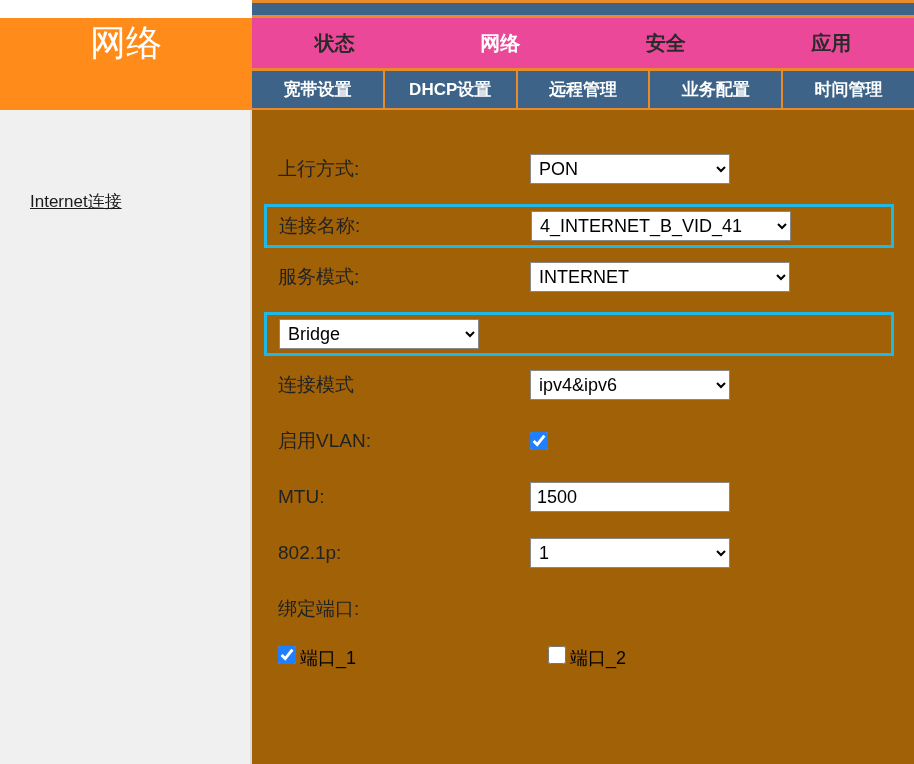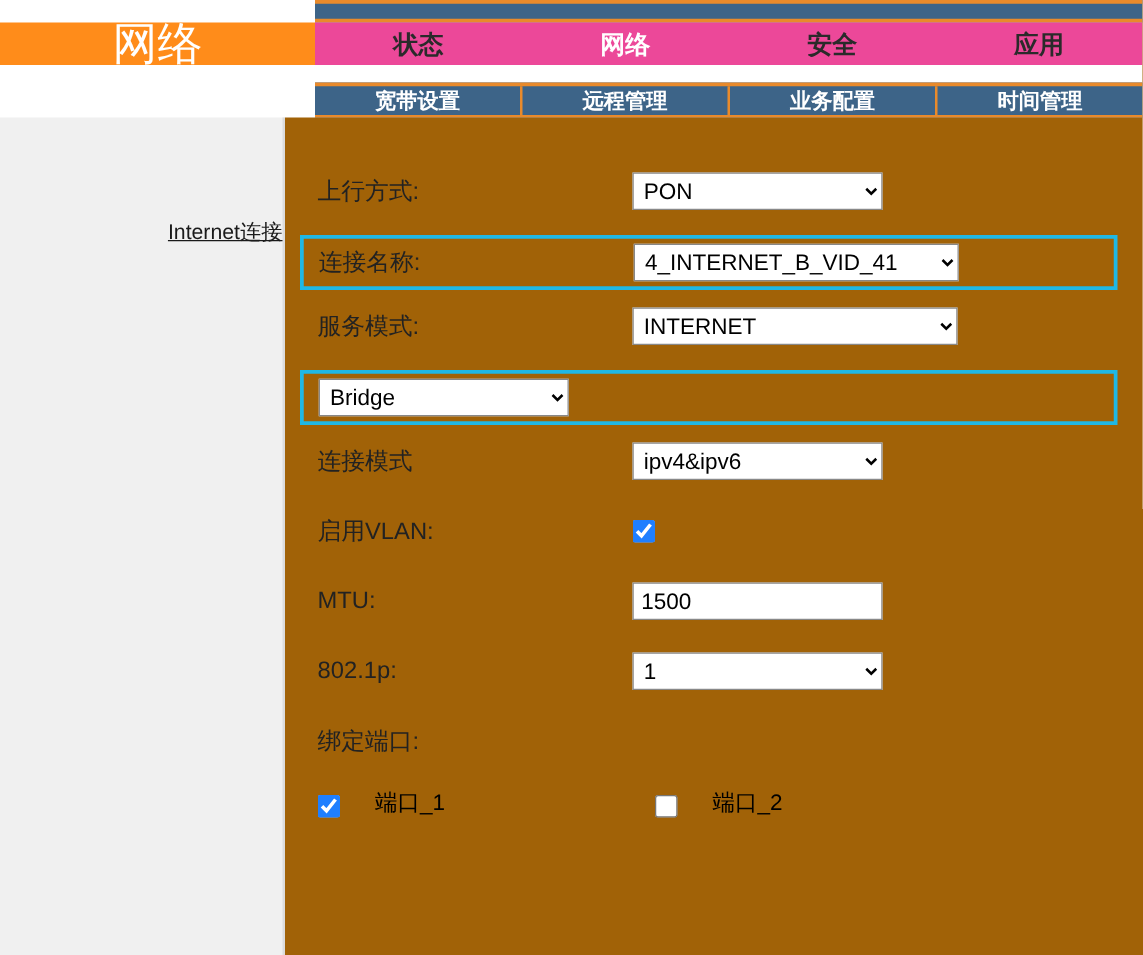--- a/index.html
+++ b/index.html
@@ -8,21 +8,21 @@
 
     
     .topbar {
       height: 18px;
       background: #3d6488;
       margin-left: 252px;
       border-top: 3px solid #e98a2b;
       border-bottom: 3px solid #e98a2b;
     }
 
-    .row1 { display: flex; height: 34px; justify-content: space-between; }
+    .row1 { display: flex; height: 50px; justify-content: space-between; }
     .title-cell {
       width: 252px;
       background: #ff8c1a;
       color: #fff;
       font-size: 36px;
       display: flex;
       align-items: center;
       justify-content: center;
     }
     .mainnav {
@@ -35,21 +35,21 @@
       display: flex;
       align-items: center;
       justify-content: center;
       font-size: 20px;
       font-weight: bold;
       color: #2a2a2a;
       cursor: pointer;
     }
     .mainnav-item.active { color: #fff; }
 
-    .row2 { display: flex; height: 42px; align-items: flex-end; }
+    .row2 { display: flex; height: 42px; }
     .row2-left {
       width: 252px;
       background: #ff8c1a;
     }
     .subnav {
       flex: 1;
       display: flex;
       background: #3d6488;
       border-top: 3px solid #e98a2b;
       border-bottom: 2px solid #e98a2b;
@@ -62,26 +62,25 @@
       font-size: 17px;
       font-weight: bold;
       color: #fff;
       cursor: pointer;
       border-right: 2px solid #e98a2b;
     }
     .subnav-item:last-child { border-right: none; }
 
     .body { flex: 1; display: flex; }
     .sidebar {
-      width: 228px;
+      width: 252px;
       background: #f0f0f0;
       border-right: 2px solid #dcdcdc;
       padding-top: 80px;
       padding-left: 30px;
-      text-align: right;
     }
     .sidebar a {
       color: #1a1a1a;
       font-size: 17px;
       text-decoration: underline;
       cursor: pointer;
     }
 
     .content {
       flex: 1;
@@ -132,21 +131,21 @@
       accent-color: #1f7fff;
       vertical-align: middle;
     }
 
     .ports-row {
       display: flex;
       align-items: center;
       margin-top: 4px;
       padding-left: 6px;
     }
-    .port-item { display: flex; align-items: flex-end; font-size: 18px; gap: 24px; }
+    .port-item { display: flex; align-items: flex-start; font-size: 18px; }
     .port-item.first { width: 270px; }
     .port-item label { margin-left: 4px; }
 
   </style>
 </head>
 <body>
 
 <div class="page">
   <div class="topbar"></div>
 
@@ -157,20 +156,21 @@
       <div class="mainnav-item active">网络</div>
       <div class="mainnav-item">安全</div>
       <div class="mainnav-item">应用</div>
     </div>
   </div>
 
   <div class="row2">
     <div class="row2-left"></div>
     <div class="subnav">
       <div class="subnav-item">宽带设置</div>
+      <div class="subnav-item">DHCP设置</div>
       <div class="subnav-item">远程管理</div>
       <div class="subnav-item">业务配置</div>
       <div class="subnav-item">时间管理</div>
     </div>
   </div>
 
   <div class="body">
     <div class="sidebar">
       <a>Internet连接</a>
     </div>

